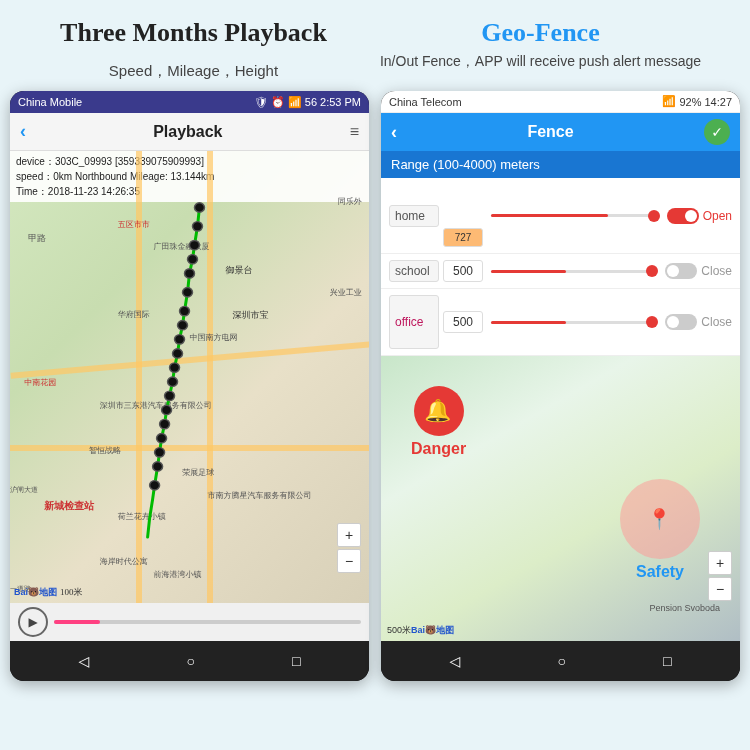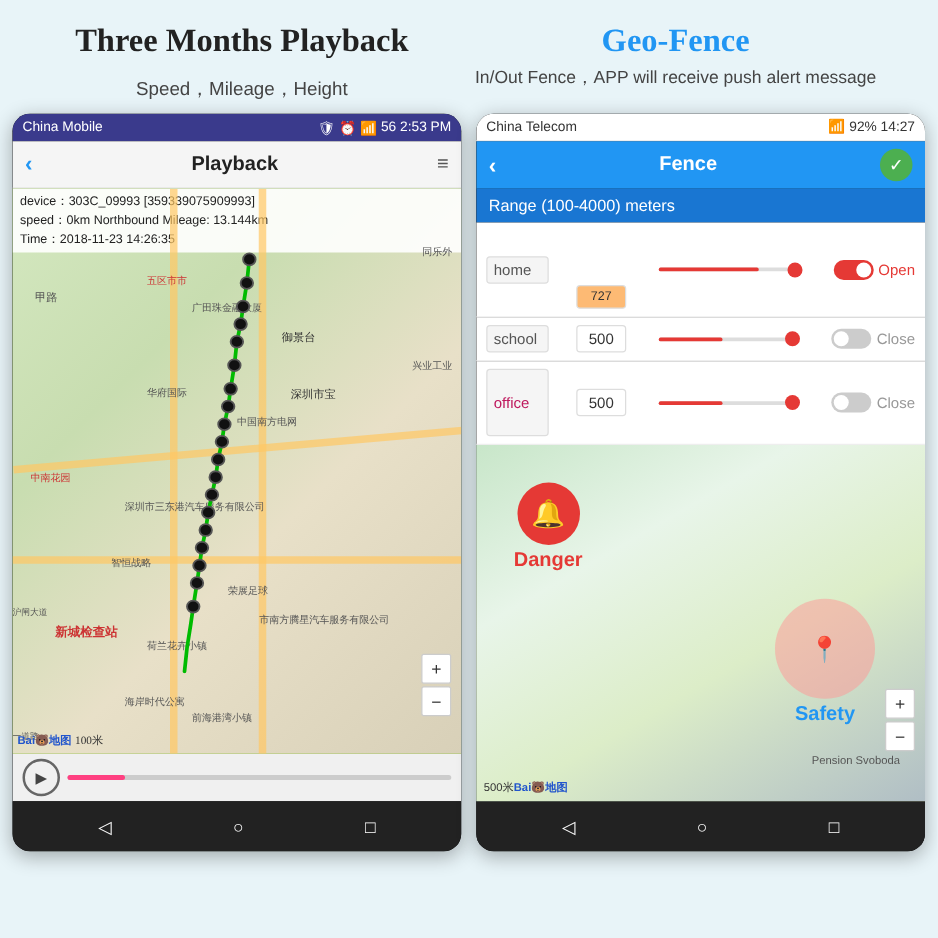--- a/index.html
+++ b/index.html
@@ -260,21 +260,21 @@
       color: white;
       font-size: 13px;
     }
 
     .fence-item {
       background: white;
       display: flex;
       align-items: center;
       padding: 6px 8px;
       border-bottom: 1px solid #eee;
-      gap: 22px;
+      gap: 4px;
     }
     .fence-item-name {
       width: 50px;
       font-size: 12px;
       color: #555;
       background: #f5f5f5;
       border: 1px solid #ddd;
       padding: 3px 5px;
       border-radius: 3px;
     }

